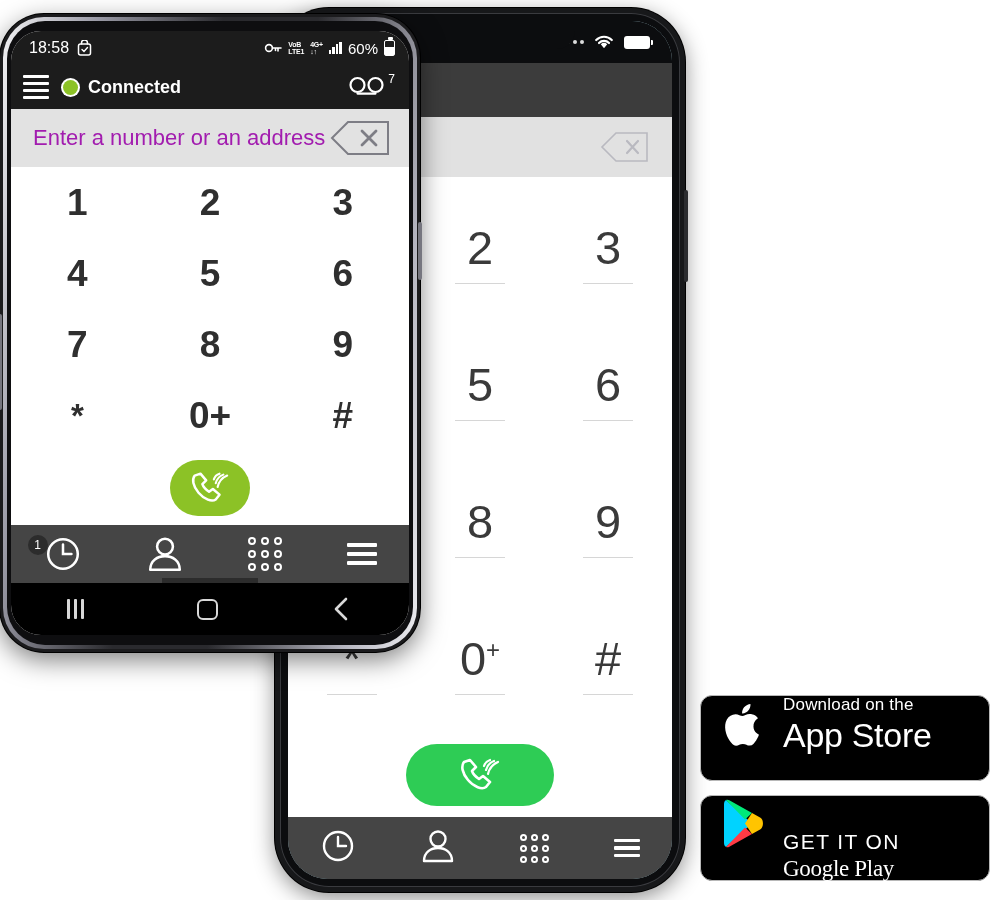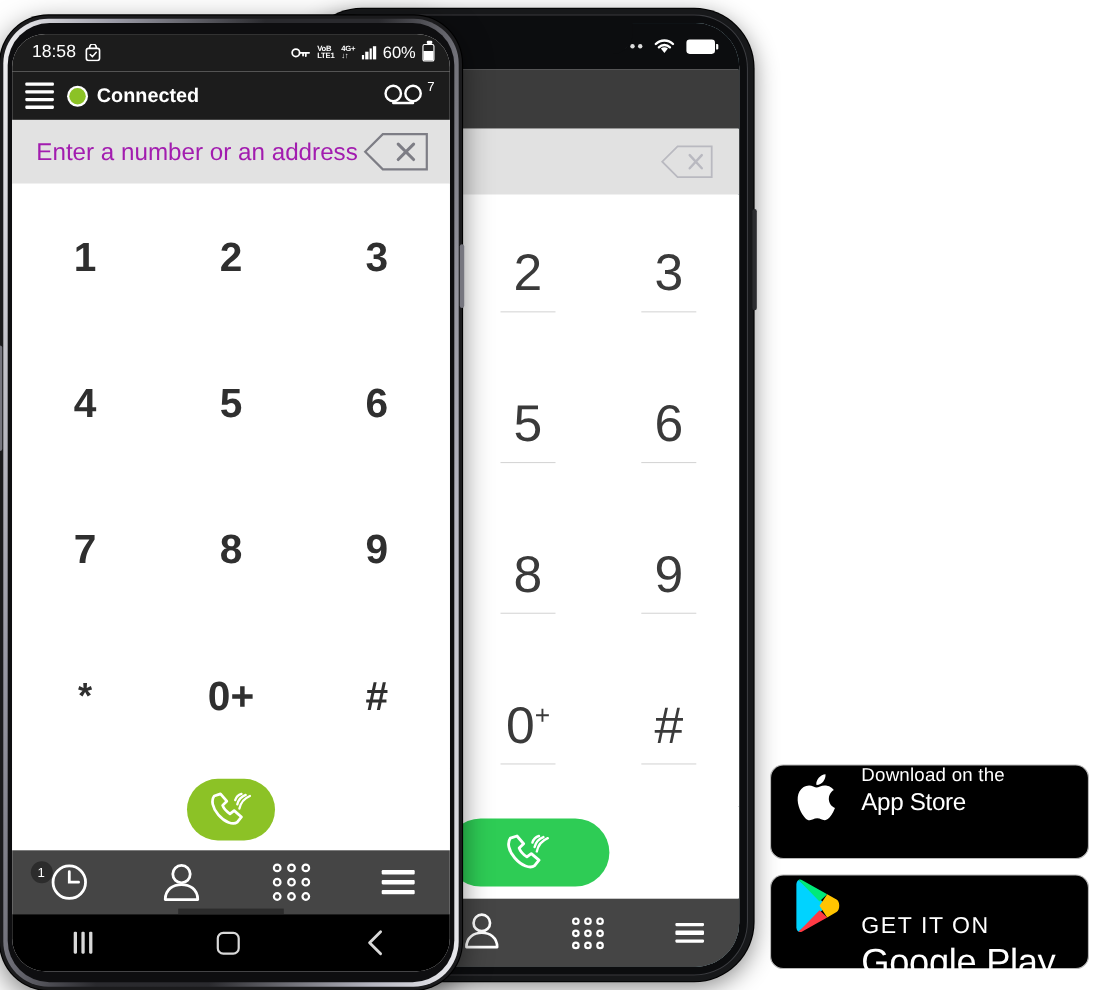--- a/index.html
+++ b/index.html
@@ -99,21 +99,21 @@
     display: flex; align-items: center; justify-content: center;
   }
   .ip-tabbar {
     height: 62px; background: #454545;
     display: flex; align-items: center; justify-content: space-around;
   }
 
   
   #android {
     position: absolute; left: 0px; top: 14px;
-    width: 420px; height: 886px;
+    width: 420px; height: 638px;
     background: #1b1b1d;
     border-radius: 44px;
     box-shadow: 0 0 0 1px #000, 0 8px 26px rgba(0,0,0,.5);
     z-index: 3;
   }
   #android .an-rim {
     position: absolute; inset: 3px; border-radius: 41px;
     background: linear-gradient(100deg,#f2f2f4 0%, #9a9aa6 18%, #2a2a2e 42%, #2a2a2e 60%, #b5b5c0 86%, #ededf0 100%);
   }
   #android .an-rim2 {
@@ -222,22 +222,22 @@
   }
   .badge {
     width: 290px; height: 86px; background: #000;
     border-radius: 12px; border: 1.5px solid #b8b8b8;
     display: flex; align-items: flex-start; gap: 14px; padding: 0 18px;
     color: #fff;
   }
   .badge .bt { display: flex; flex-direction: column; line-height: 1; }
   .badge .bt .small { font-size: 17px; letter-spacing: .2px; margin-bottom: 5px; }
   .badge .bt .small.caps { font-size: 21px; letter-spacing: 1.4px; margin-top: 35px; }
-  .badge .bt .big { font-size: 22px; font-weight: 500; letter-spacing: -.3px; }
-  .badge .bt .big.gp { font-size: 33px; }
+  .badge .bt .big { font-size: 34px; font-weight: 500; letter-spacing: -.3px; }
+  .badge .bt .big.gp { font-size: 23px; font-family: Liberation Serif, serif; }
 </style>
 </head>
 <body>
 
 <div id="stage">
 
   <div id="iphone">
     <div class="ip-rim"></div>
     <div class="ip-btn-power"></div>
     <div class="ip-btn-vol1"></div>

